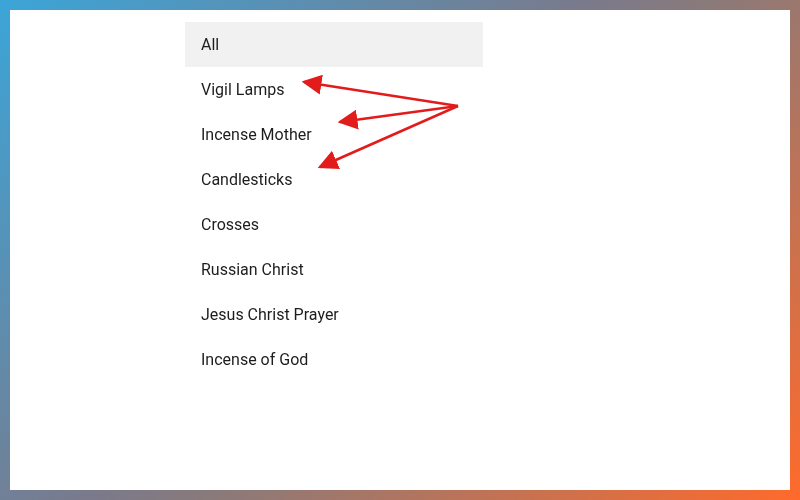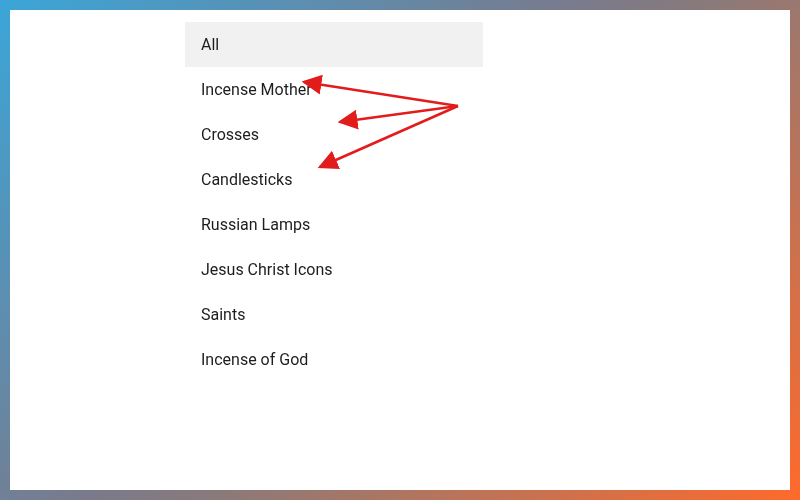--- a/index.html
+++ b/index.html
@@ -68,36 +68,36 @@
 <body>
 
 <div class="inner-panel">
 
   <div class="category-list-wrapper">
     <div class="category-list">
       <div class="category-item selected">
         <span>All</span>
       </div>
       <div class="category-item">
+        <span>Vigil Lamps</span>
+      </div>
+      <div class="category-item">
         <span>Incense Mother</span>
+      </div>
+      <div class="category-item">
+        <span>Candlesticks</span>
       </div>
       <div class="category-item">
         <span>Crosses</span>
       </div>
       <div class="category-item">
-        <span>Candlesticks</span>
+        <span>Russian Christ</span>
       </div>
       <div class="category-item">
-        <span>Russian Lamps</span>
-      </div>
-      <div class="category-item">
-        <span>Jesus Christ Icons</span>
-      </div>
-      <div class="category-item">
-        <span>Saints</span>
+        <span>Jesus Christ Prayer</span>
       </div>
       <div class="category-item">
         <span>Incense of God</span>
       </div>
     </div>
   </div>
 
   <svg class="annotation-overlay" width="780" height="480" viewBox="0 0 780 480">
     <defs>
       <marker id="arrowhead" markerWidth="8" markerHeight="8" refX="7" refY="4" orient="auto" markerUnits="strokeWidth">

